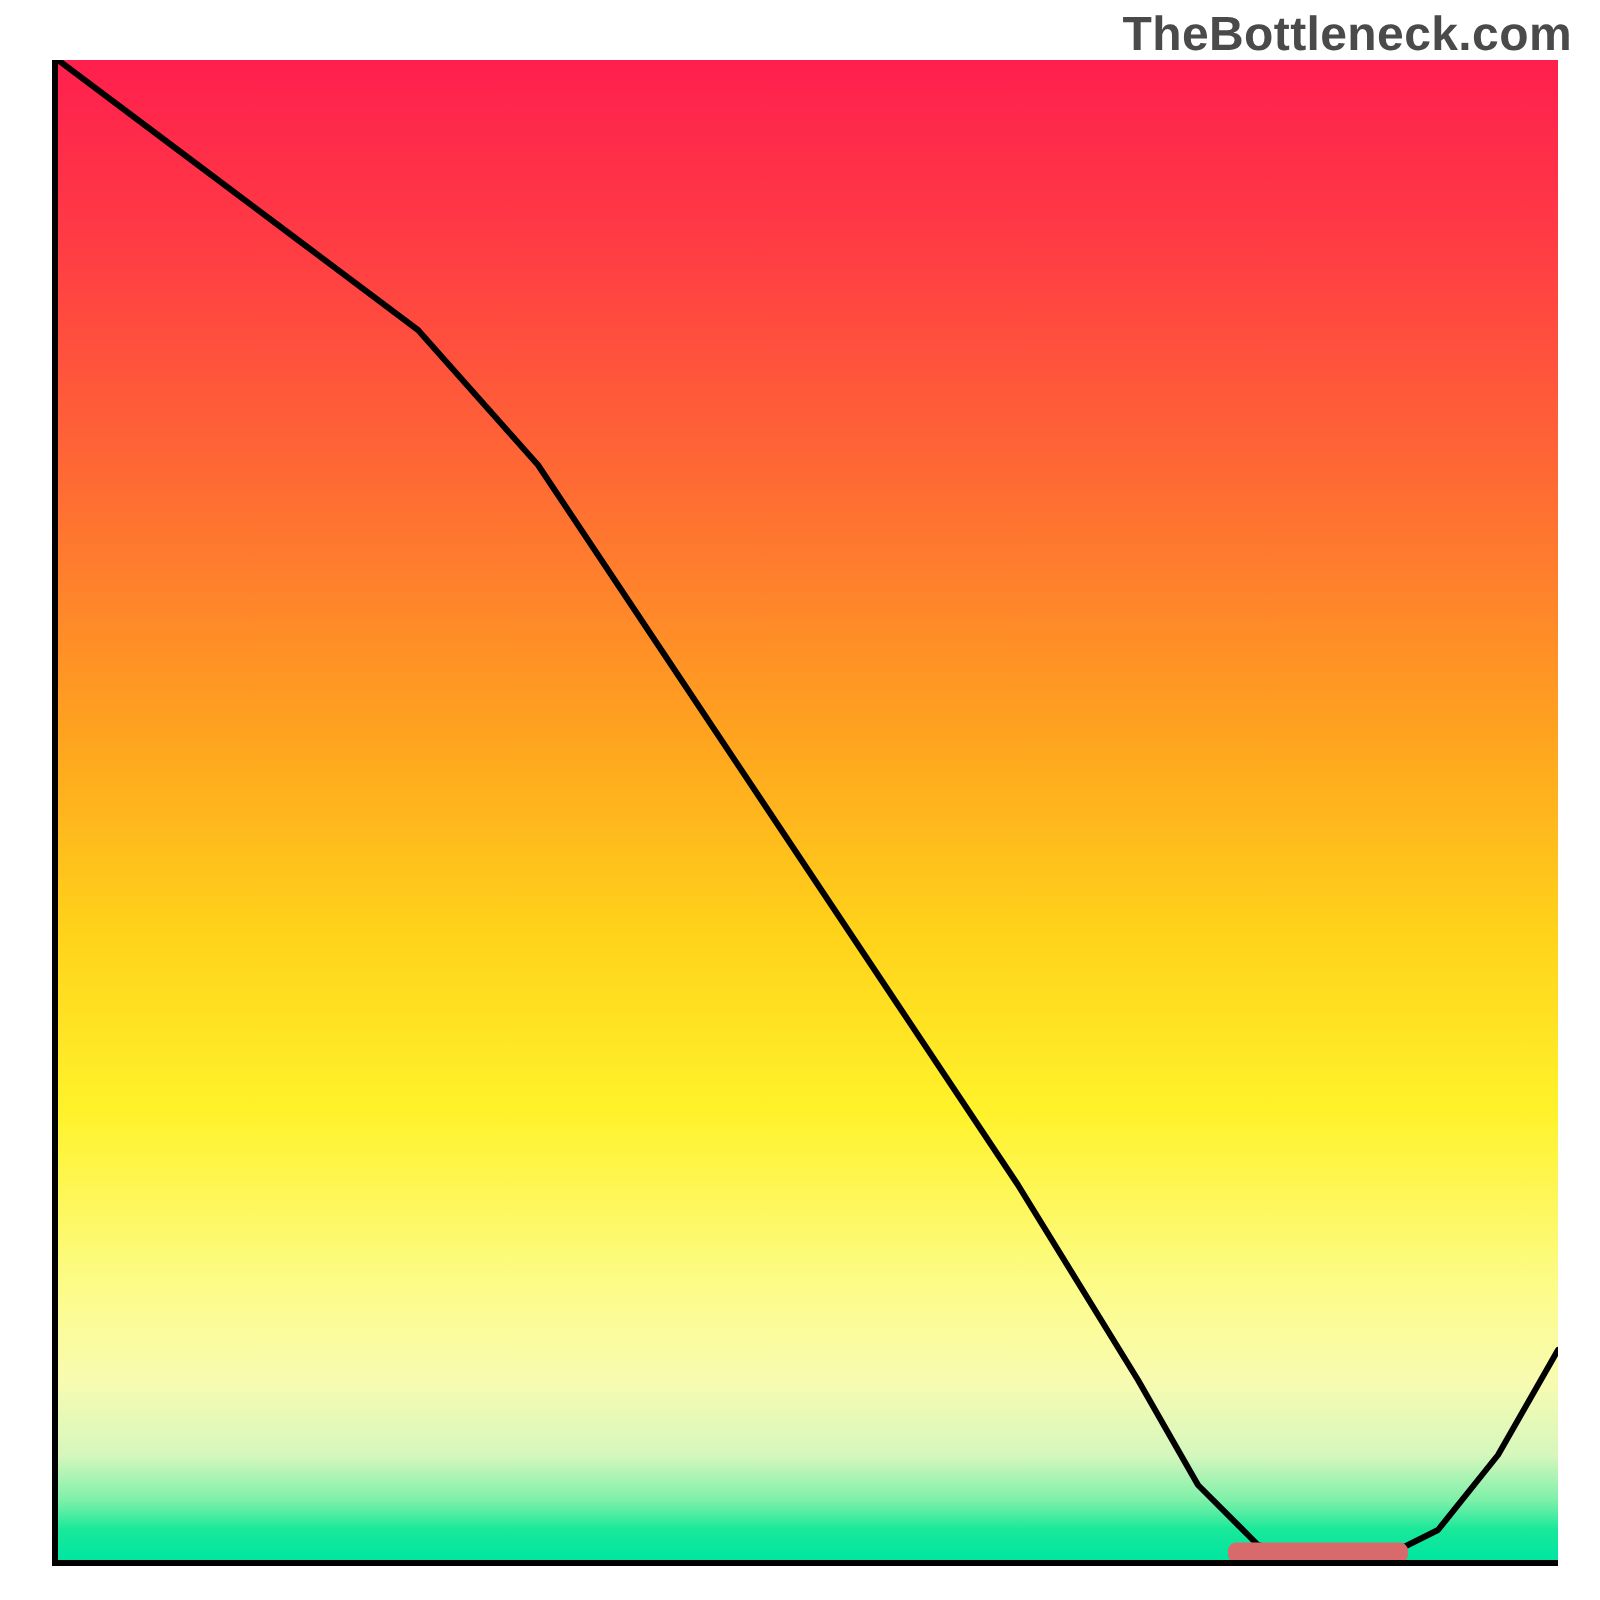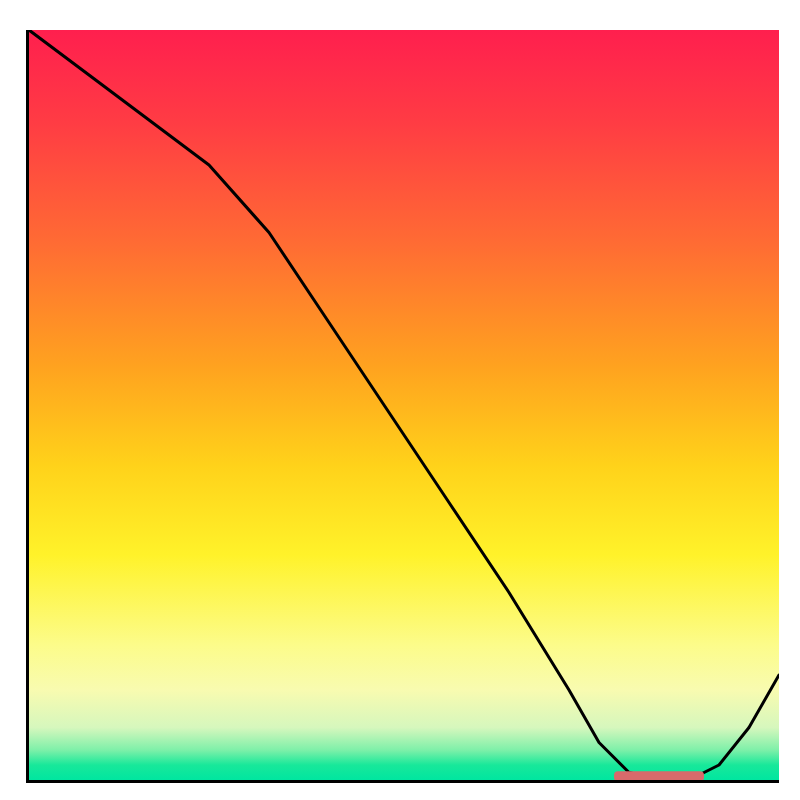--- a/index.html
+++ b/index.html
@@ -74,20 +74,21 @@
   .marker {
     fill: #d86a6b;
     stroke: none;
   }
 </style>
 </head>
 <body>
 
 <div class="stage">
 
+  <div class="watermark">TheBottleneck.com</div>
 
   <div class="plot-area">
     <div class="gradient"></div>
 
     <svg class="overlay" viewBox="0 0 750 750" preserveAspectRatio="none">
       <path id="curve-path" class="curve" d="M0.0,0.0 L60.0,45.0 L120.0,90.0 L180.0,135.0 L240.0,202.5 L300.0,292.5 L360.0,382.5 L420.0,472.5 L480.0,562.5 L540.0,660.0 L570.0,712.5 L600.0,742.5 L630.0,750.0 L660.0,750.0 L690.0,735.0 L720.0,697.5 L750.0,645.0"></path>
       <rect id="marker-rect" class="marker" x="585.0" y="741.3" width="90.0" height="10" rx="4" ry="4"></rect>
     </svg>
   </div>
 

